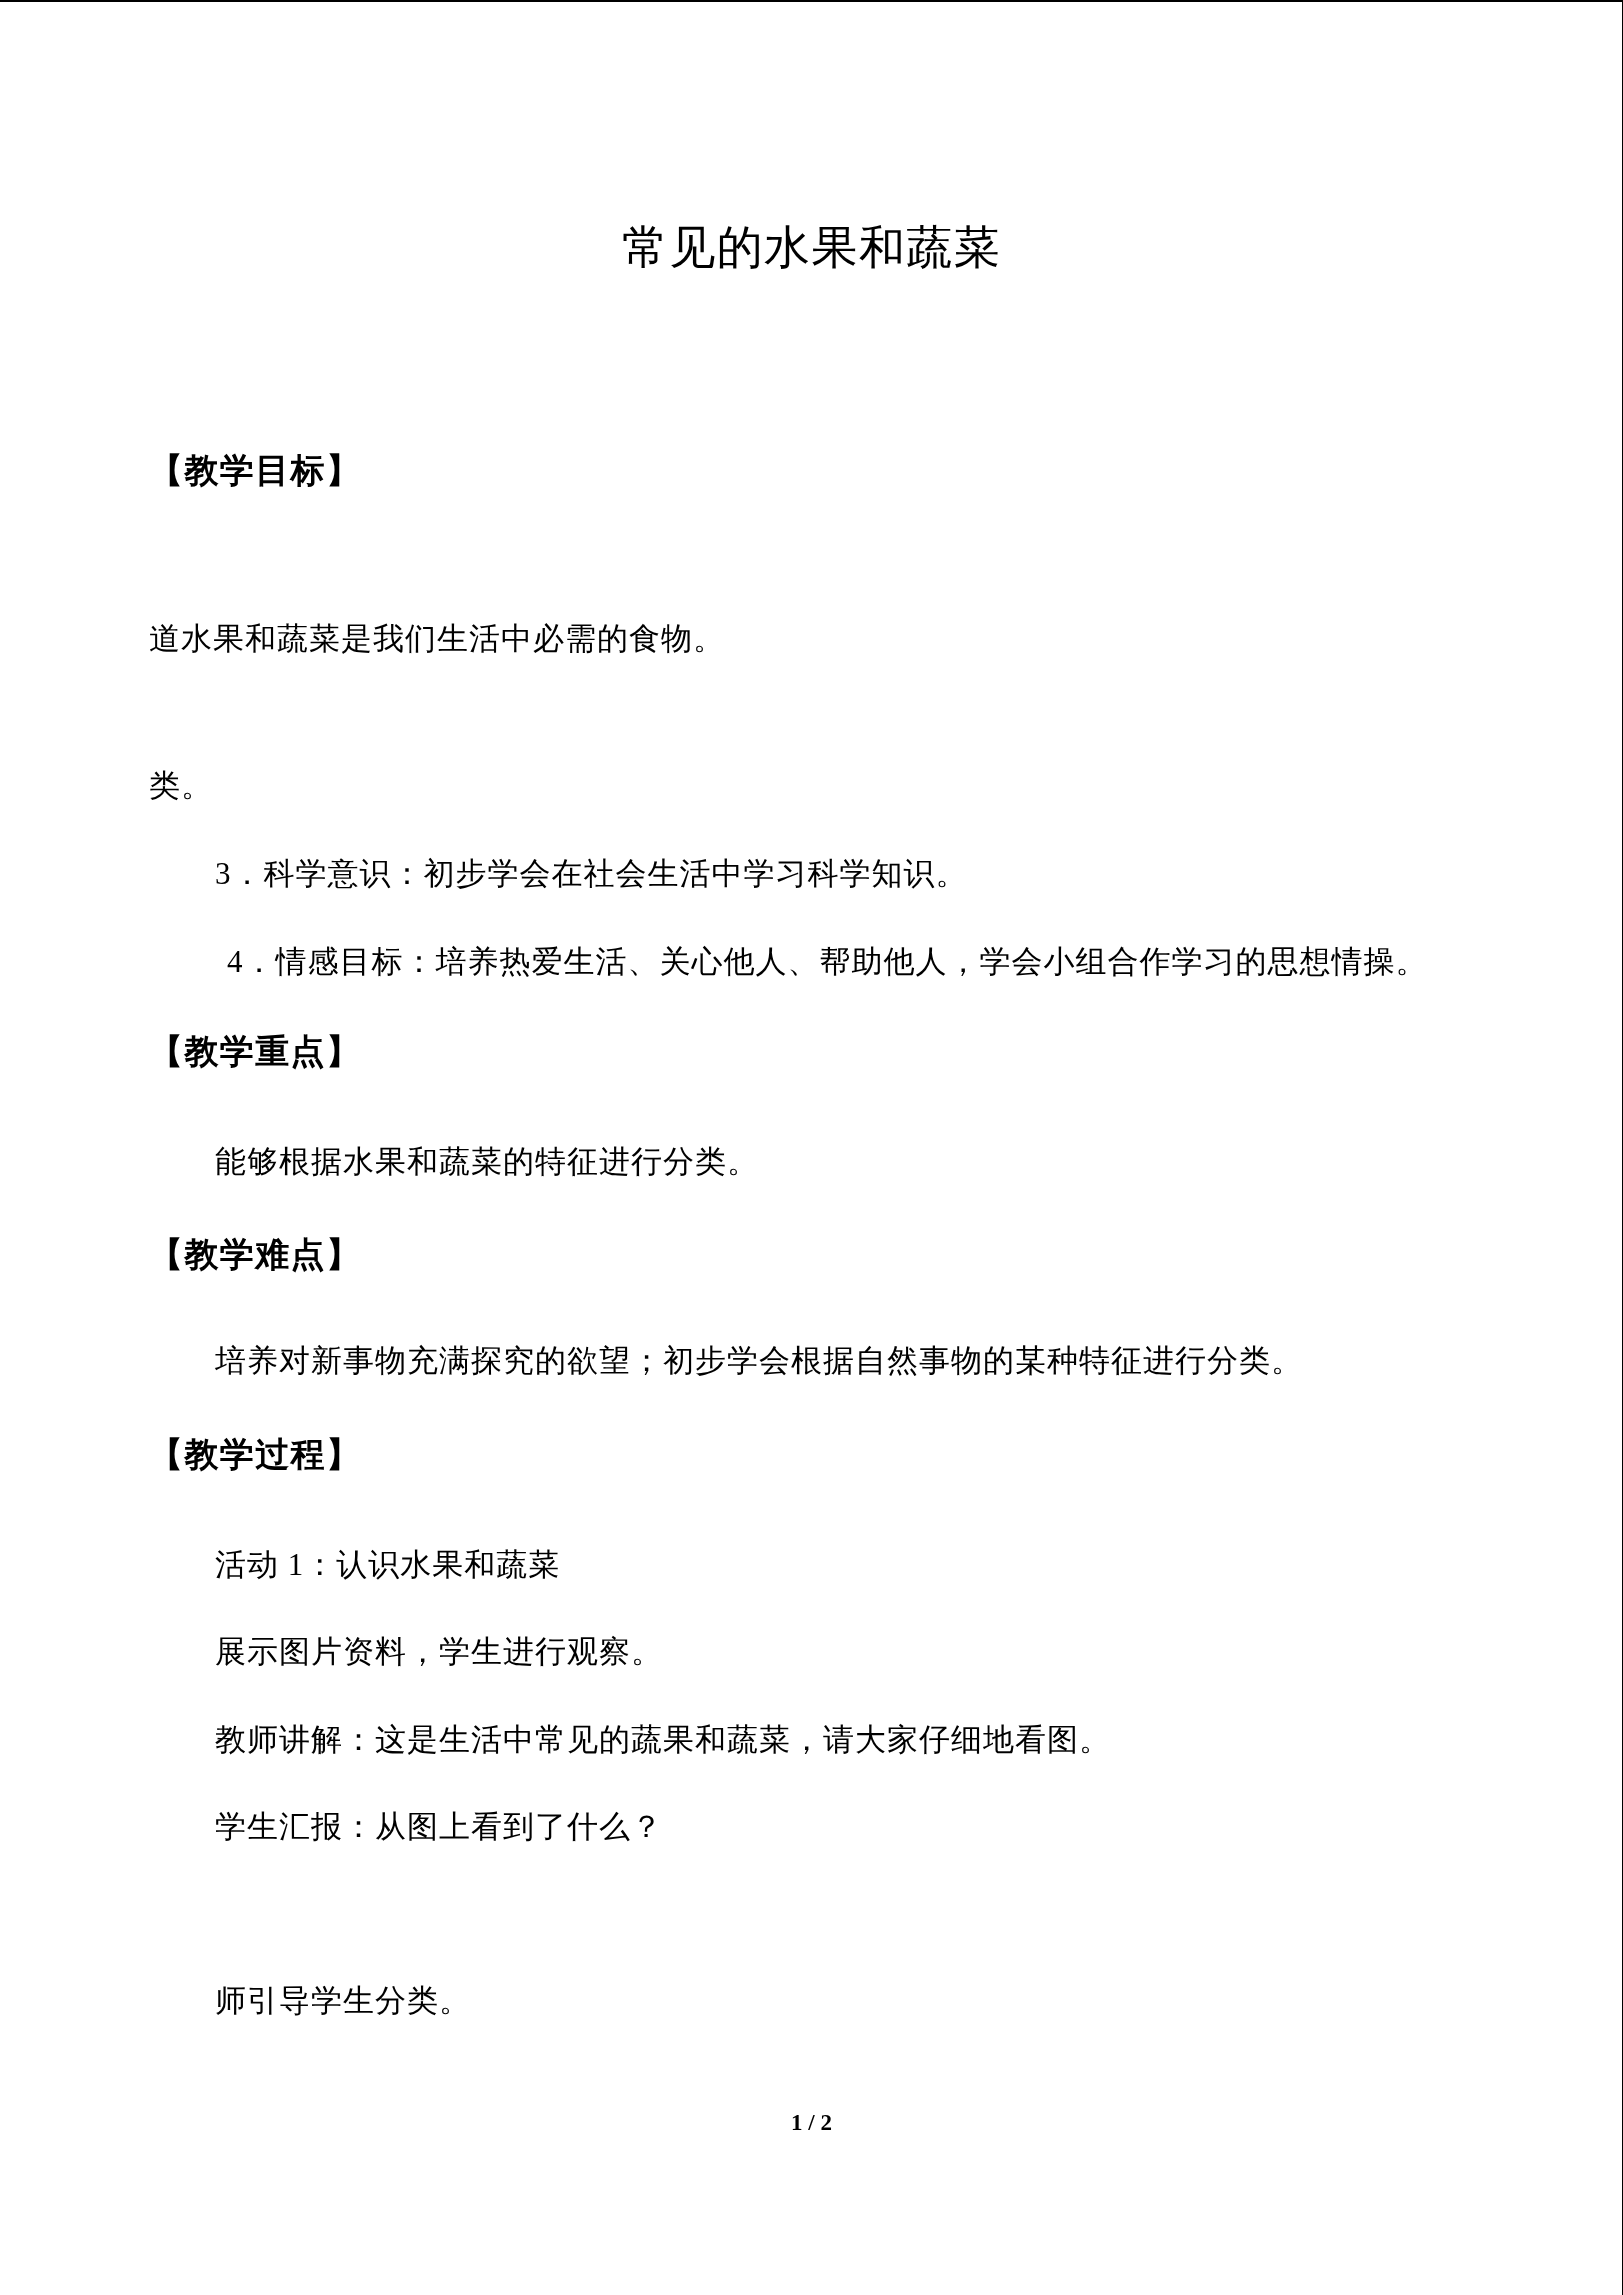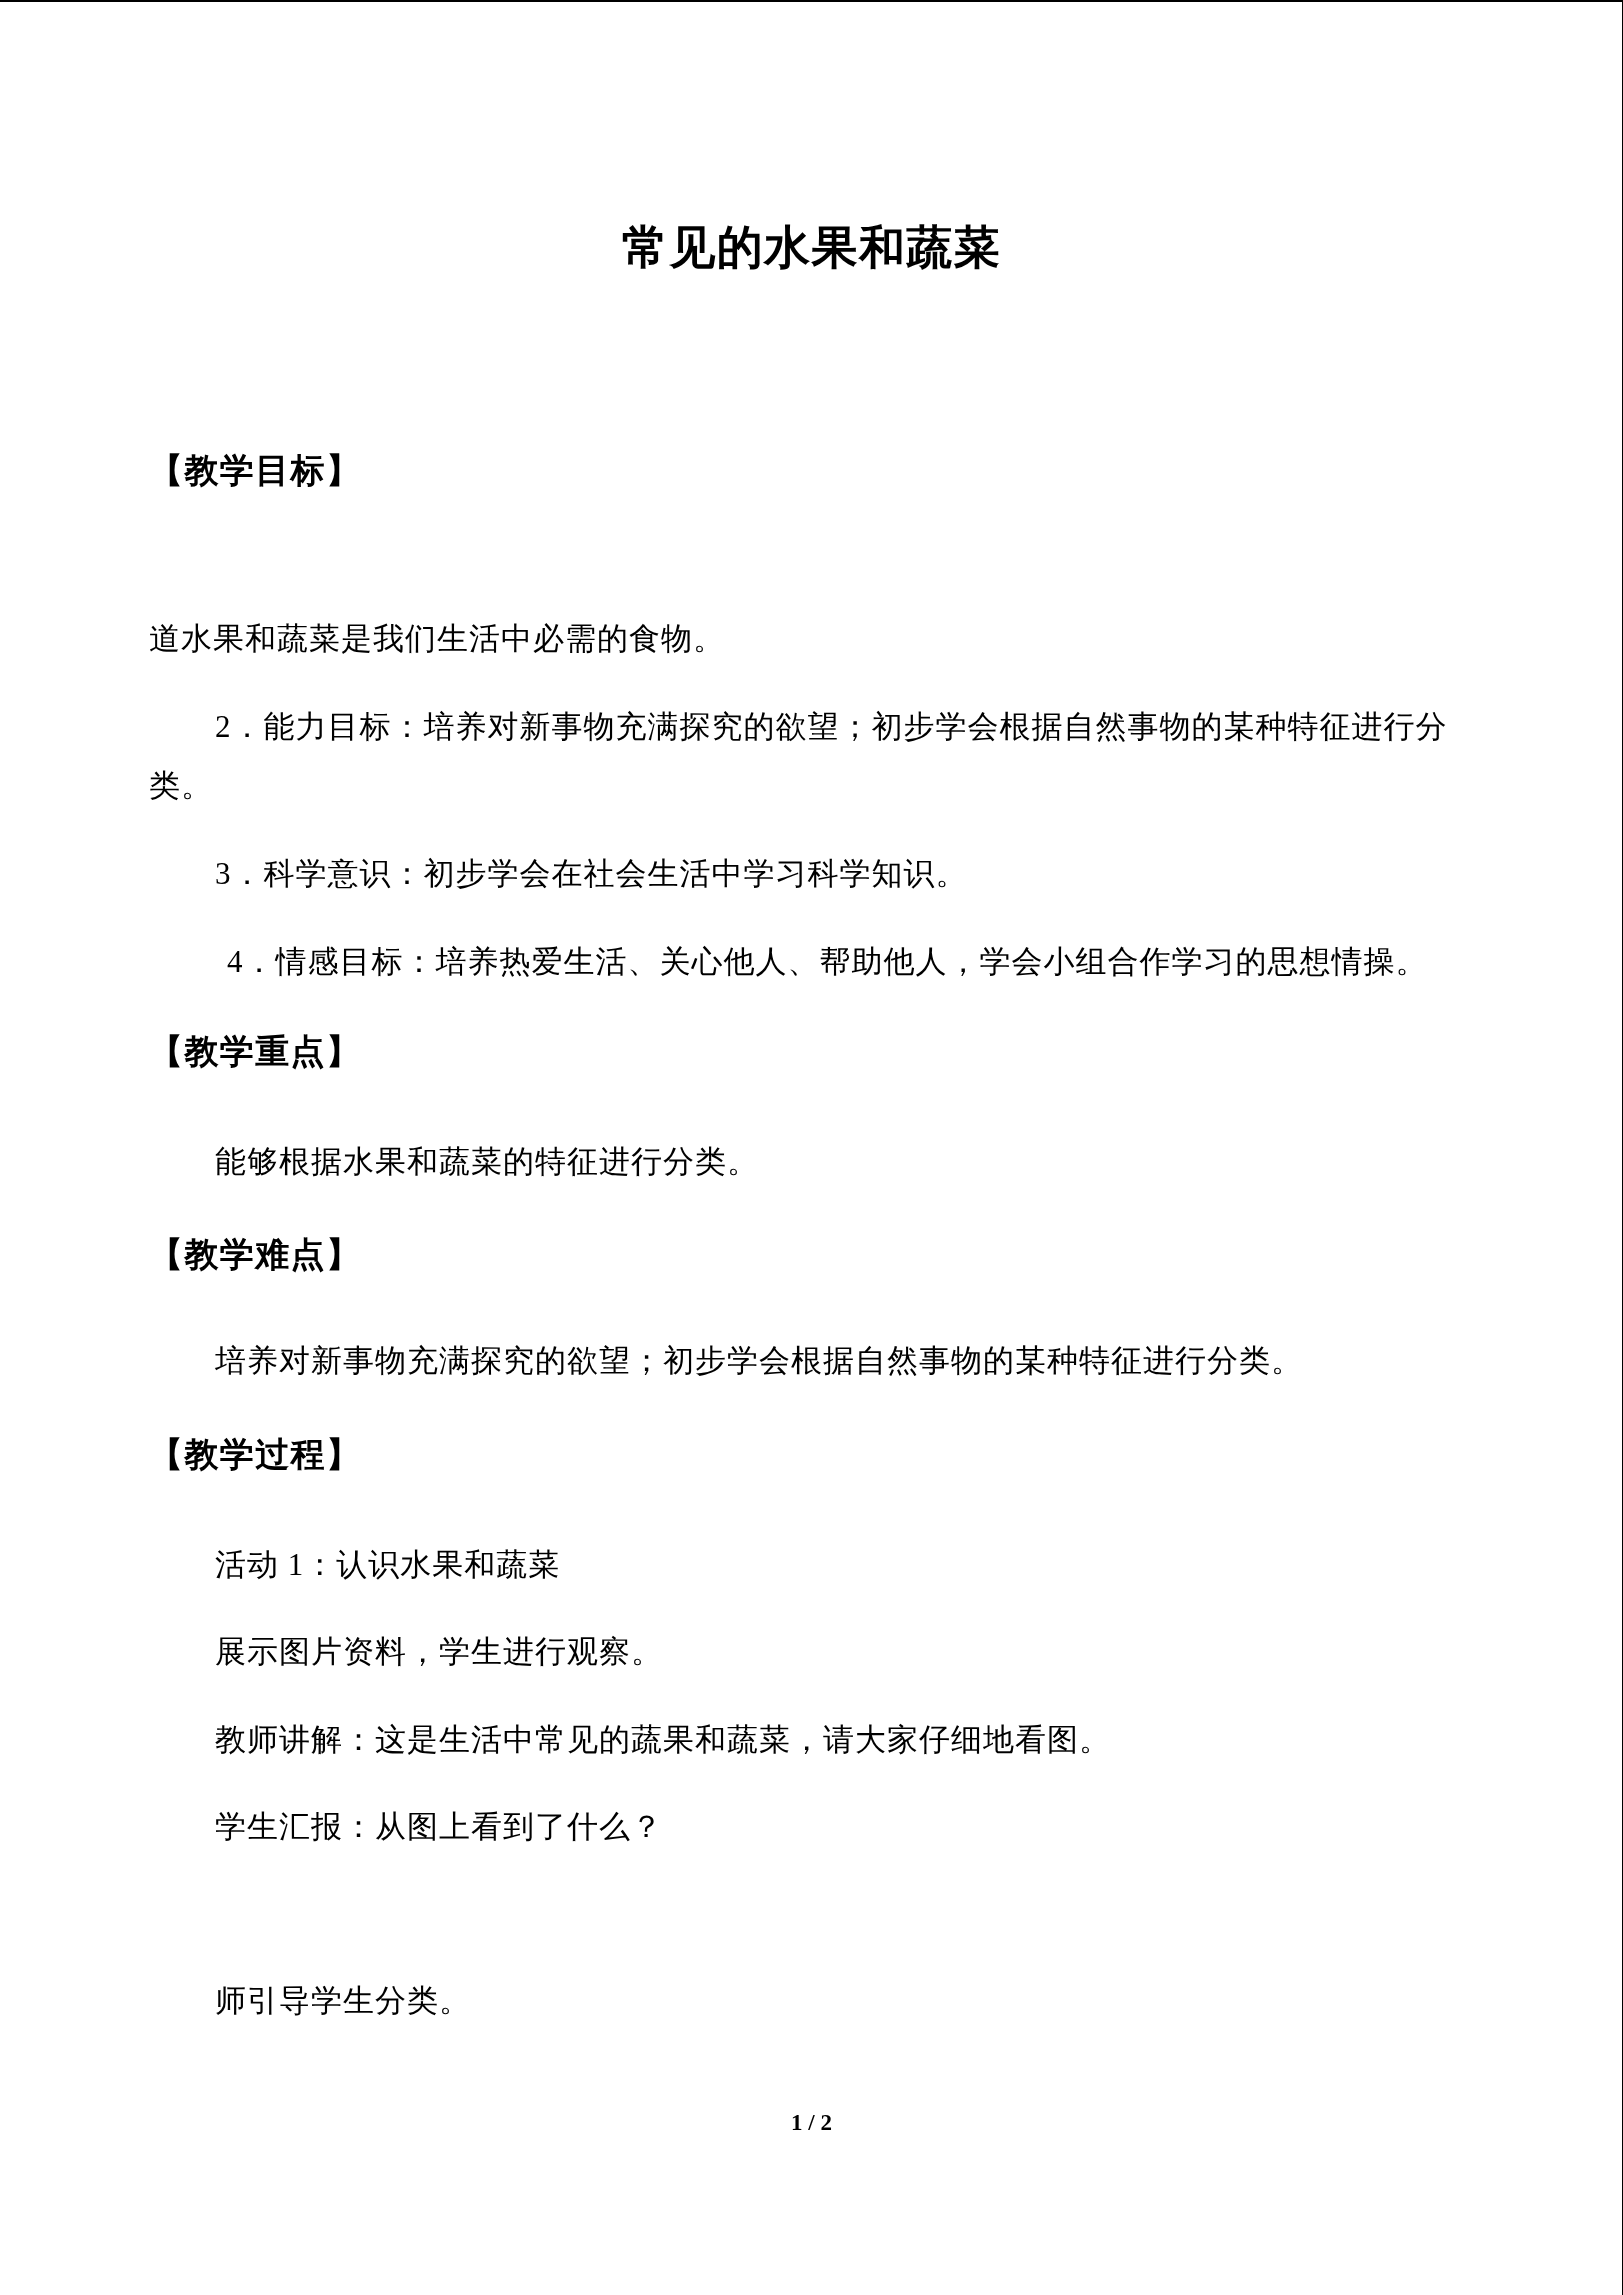--- a/index.html
+++ b/index.html
@@ -29,21 +29,21 @@
       white-space: nowrap;
       color: #000000;
       line-height: 1;
       transform: translateY(-50%);
     }
     .title {
       left: 0;
       width: 1623px;
       text-align: center;
       font-family: "DejaVu Sans", "Liberation Sans", sans-serif;
-      font-weight: bold;
+      font-weight: normal;
       font-size: 46px;
       letter-spacing: 1.4px;
     }
     .heading {
       left: 149px;
       font-family: "DejaVu Sans", "Liberation Sans", sans-serif;
       font-weight: bold;
       font-size: 34px;
       letter-spacing: 1.4px;
     }
@@ -67,21 +67,20 @@
 <body>
 
 <div class="page">
 
   <div class="line title" style="top:245px;">常见的水果和蔬菜</div>
 
   <div class="line heading" style="top:468px;">【教学目标】</div>
 
   <div class="line body-text flush" style="top:636px;">道水果和蔬菜是我们生活中必需的食物。</div>
 
-  <div class="line body-text indent" style="top:724px;">2．能力目标：培养对新事物充满探究的欲望；初步学会根据自然事物的某种特征进行分</div>
   <div class="line body-text flush" style="top:783px;">类。</div>
 
   <div class="line body-text indent" style="top:871px;">3．科学意识：初步学会在社会生活中学习科学知识。</div>
 
   <div class="line body-text indent" style="top:959px;margin-left:12px;">4．情感目标：培养热爱生活、关心他人、帮助他人，学会小组合作学习的思想情操。</div>
 
   <div class="line heading" style="top:1049px;">【教学重点】</div>
   <div class="line body-text indent" style="top:1159px;">能够根据水果和蔬菜的特征进行分类。</div>
 
   <div class="line heading" style="top:1252px;">【教学难点】</div>

